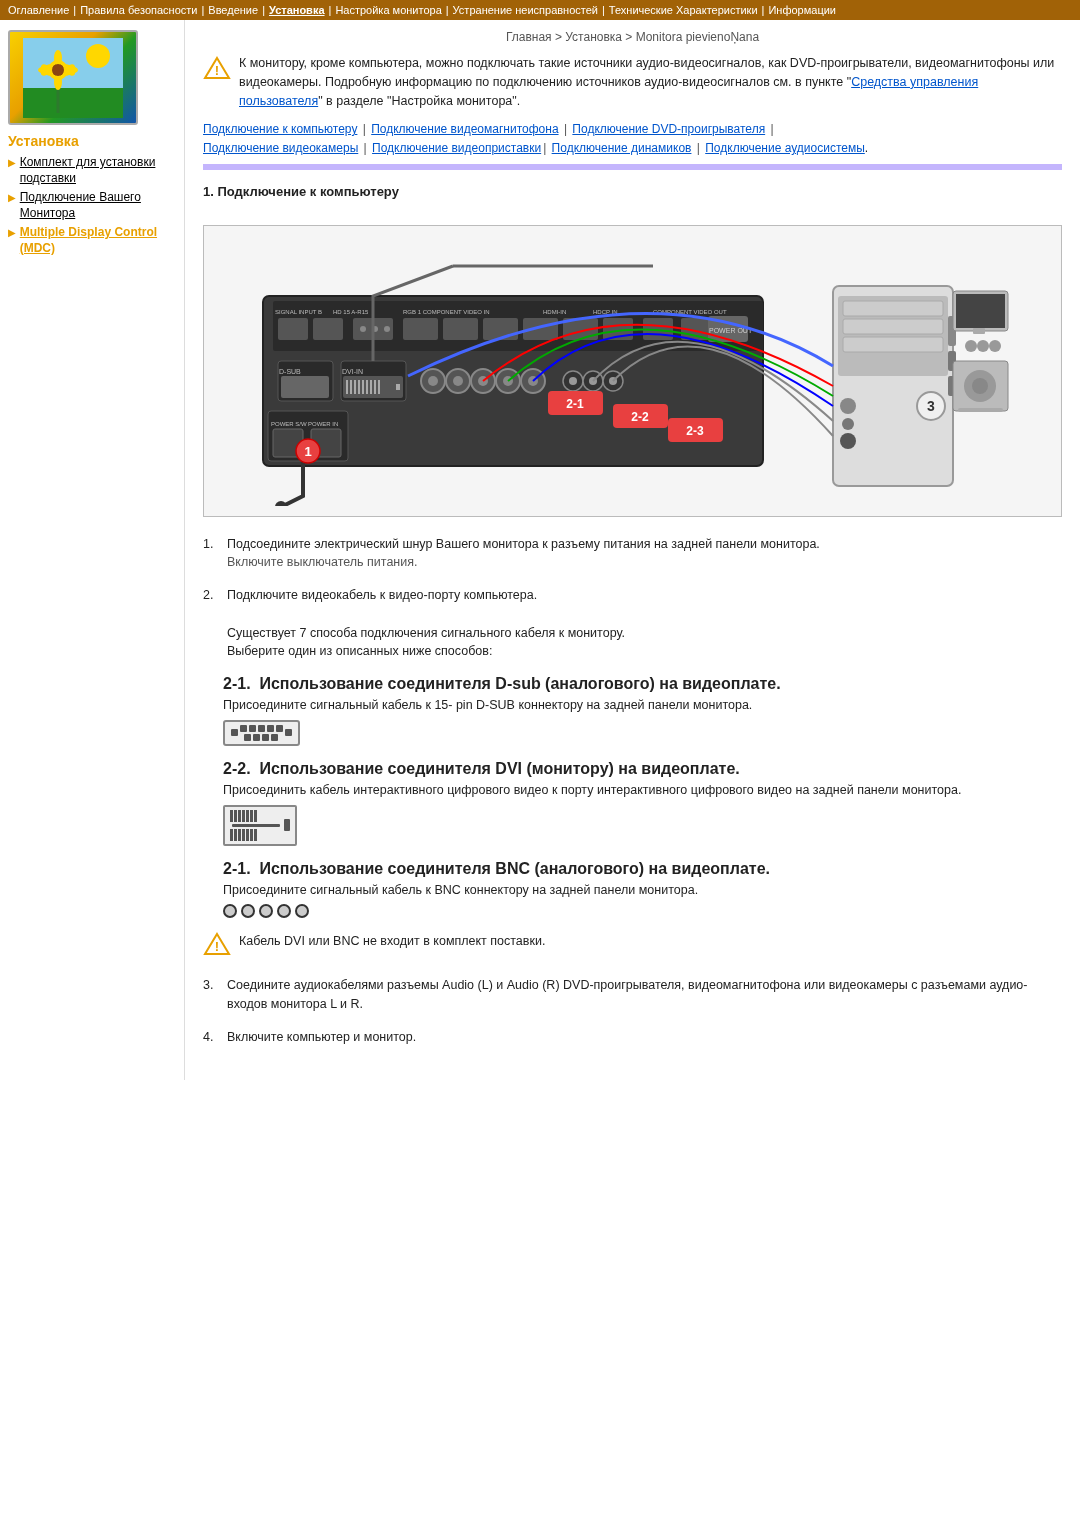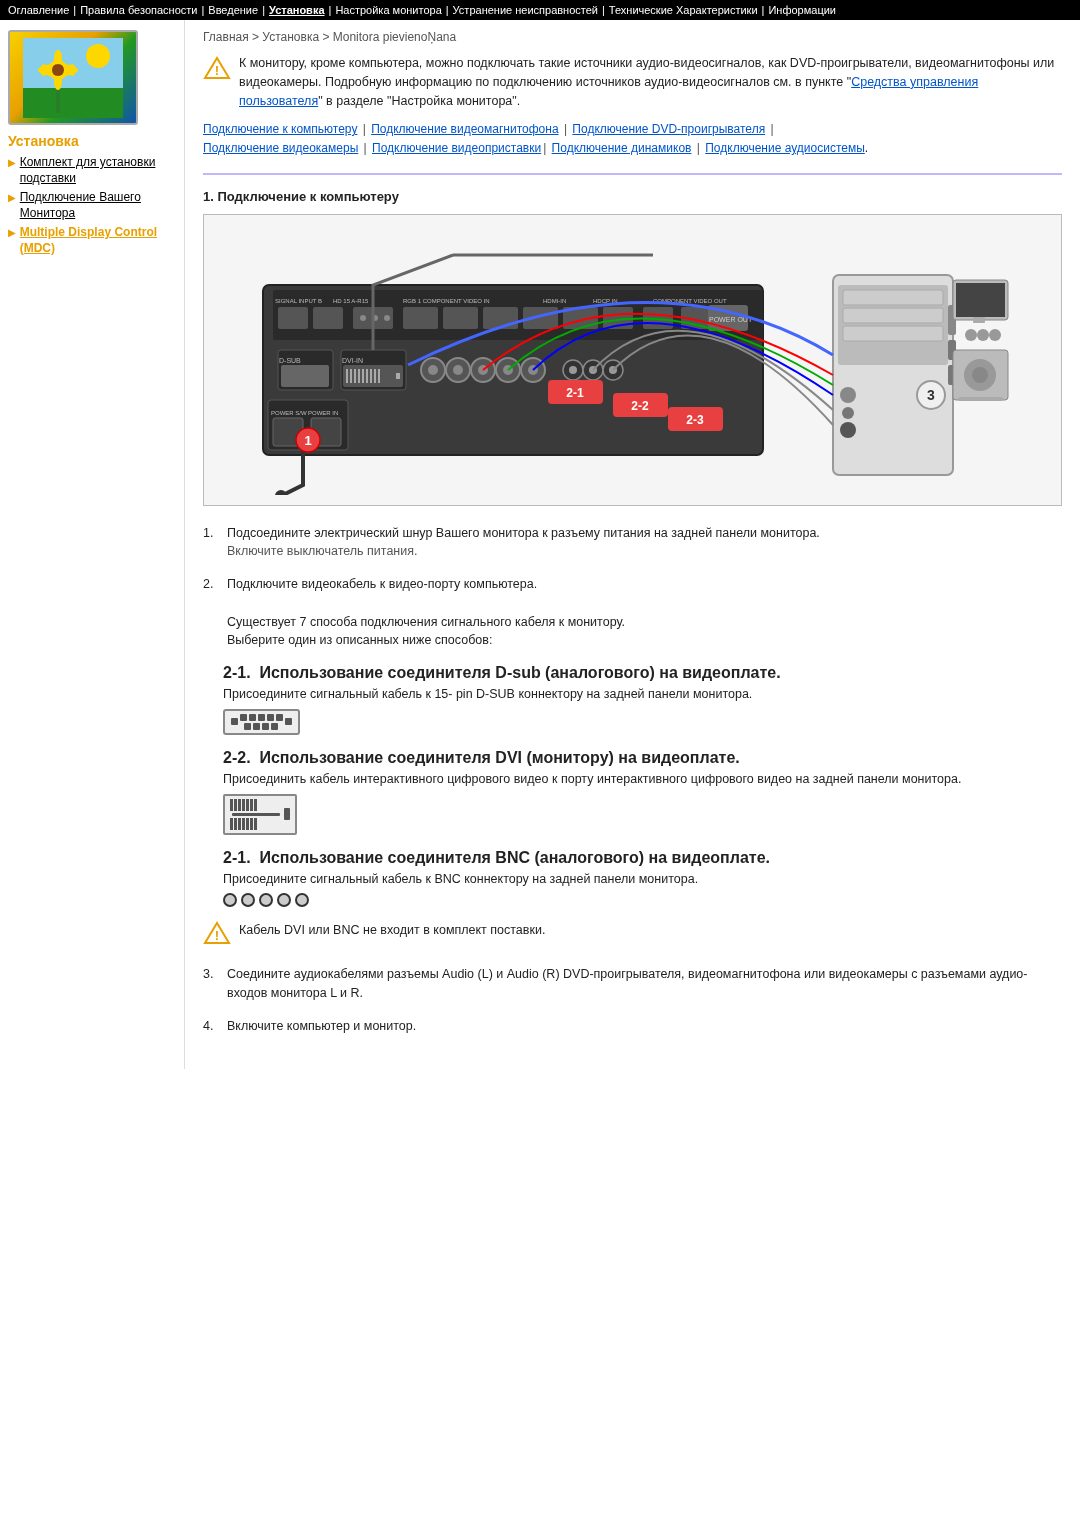--- a/index.html
+++ b/index.html
@@ -7,21 +7,21 @@
       font-family: Arial, sans-serif;
       font-size: 13px;
       color: #222;
       background: #fff;
       width: 1080px;
       min-height: 1528px;
     }
 
     
     #top-nav {
-      background: #000000;
+      background: #a16207;
       padding: 4px 8px;
       font-size: 11px;
       color: #fff;
       display: flex;
       flex-wrap: wrap;
       gap: 2px;
     }
     #top-nav span {
       color: #fff;
       cursor: pointer;
@@ -91,21 +91,21 @@
     }
 
     
     #content {
       flex: 1;
       padding: 10px 18px 20px 18px;
     }
 
     
     #breadcrumb {
-      text-align: left;
+      text-align: center;
       font-size: 12px;
       color: #555;
       margin-bottom: 10px;
     }
 
     
     #intro-box {
       display: flex;
       align-items: flex-start;
       margin-bottom: 10px;
@@ -122,32 +122,32 @@
       line-height: 1.5;
       color: #222;
     }
     #intro-text a { color: #0055cc; text-decoration: underline; }
 
     
     #link-bar {
       font-size: 12px;
       margin-bottom: 14px;
       line-height: 1.6;
-      border-bottom: 2px solid #c4b5fd;
-      padding-bottom: 14px;
+      border-bottom: 6px solid #c4b5fd;
+      padding-bottom: 5px;
     }
     #link-bar a { color: #0055cc; text-decoration: underline; cursor: pointer; }
     #link-bar .pipe { color: #555; margin: 0 2px; }
 
     
     .section-heading {
       font-size: 13px;
       font-weight: bold;
       color: #222;
-      margin-bottom: 10px;
+      margin-bottom: 26px;
     }
 
     
     #diagram-container {
       border: 1px solid #bbb;
       background: #f5f5f5;
       margin-bottom: 18px;
       padding: 10px;
       min-height: 280px;
       display: flex;

